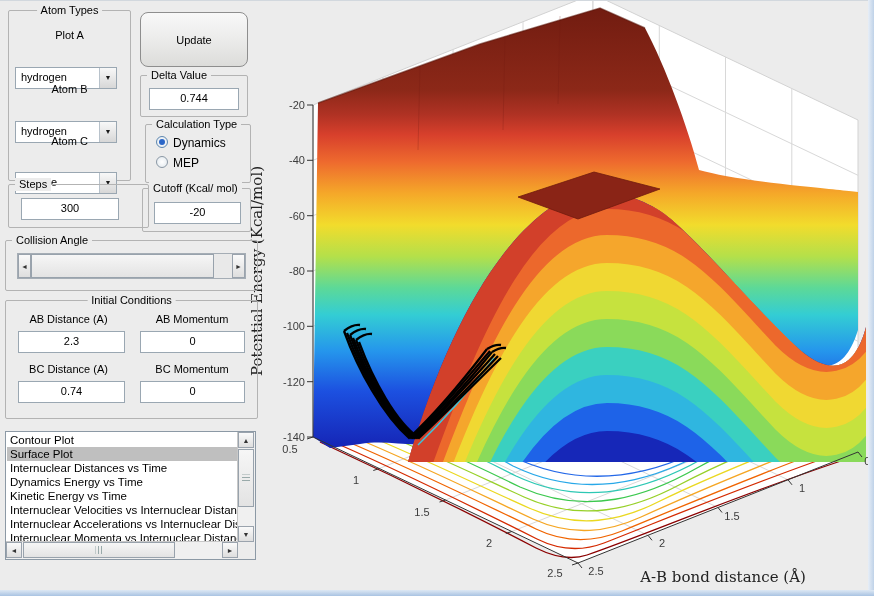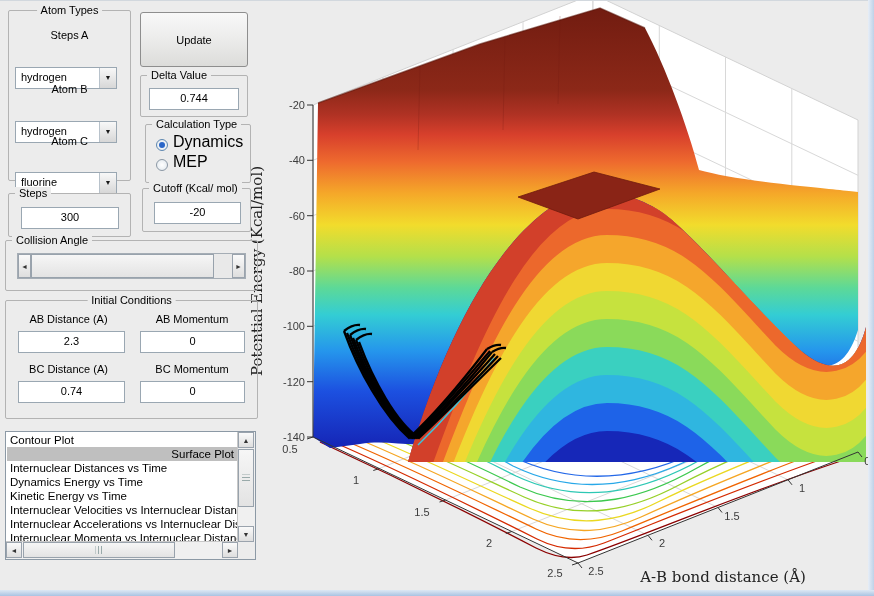--- a/index.html
+++ b/index.html
@@ -15,41 +15,41 @@
   .legend{position:absolute;top:-7px;background:#ececec;padding:0 4px;font-size:11px;line-height:13px;color:#000;white-space:nowrap;}
   .legend.center{left:50%;transform:translateX(-50%);}
   .legend.left{left:6px;}
   .ctl-label{position:absolute;width:100%;text-align:center;font-size:11px;color:#000;}
   .tfield{position:absolute;background:#fff;border:1px solid #9aa7b2;text-align:center;
           font-size:11px;line-height:18px;color:#000;}
   .combo{position:absolute;height:20px;background:#fff;border:1px solid #9aa7b2;font-size:11px;line-height:18px;padding-left:5px;color:#000;margin-top:20px;}
   .combo-btn{position:absolute;right:0;top:0;width:16px;height:100%;border-left:1px solid #b8c2cb;
              background:linear-gradient(#f8f8f8,#d7d7d7);display:flex;align-items:center;justify-content:center;
              font-size:7px;color:#1a1a1a;}
-  .button{position:absolute;border:1px solid #8e8e8e;border-radius:3px;
+  .button{position:absolute;border:1px solid #8e8e8e;border-radius:8px;
           background:linear-gradient(#f8f8f8,#ededec 45%,#dcdcda);
           font-size:11px;color:#000;display:flex;align-items:center;justify-content:center;}
-  .radio-row{position:absolute;left:10px;height:15px;display:flex;align-items:flex-end;gap:5px;font-size:16px;}
+  .radio-row{position:absolute;left:10px;height:15px;display:flex;align-items:flex-start;gap:5px;font-size:12px;}
   .radio{width:12px;height:12px;border-radius:50%;border:1px solid #8b98a5;background:radial-gradient(#ffffff,#dfe6ec);box-sizing:border-box;}
   .radio.checked{border-color:#5e87b0;}
   .radio.checked::after{content:"";display:block;width:6px;height:6px;margin:2px;border-radius:50%;background:#2a66c8;}
   
   .track{position:absolute;background:#e9e9e9;border:1px solid #a5adb5;box-sizing:border-box;}
   .sbtn{position:absolute;background:linear-gradient(#fafafa,#dedede);border:1px solid #9aa3ad;box-sizing:border-box;
         display:flex;align-items:center;justify-content:center;font-size:7px;color:#333;}
   .thumb{position:absolute;background:linear-gradient(#f6f6f6,#e3e3e3);border:1px solid #98a2ac;box-sizing:border-box;}
   .grip-v{position:absolute;left:50%;top:50%;width:8px;height:7px;transform:translate(-50%,-50%);
           background:repeating-linear-gradient(#9aa 0 1px,transparent 1px 3px);}
   .grip-h{position:absolute;left:50%;top:50%;width:7px;height:8px;transform:translate(-50%,-50%);
           background:repeating-linear-gradient(90deg,#9aa 0 1px,transparent 1px 3px);}
   
   .listbox{position:absolute;background:#fff;border:1px solid #8c99a5;box-sizing:border-box;}
   .lrows{position:absolute;left:1px;top:1px;right:18px;bottom:18px;overflow:hidden;}
   .lrow{height:14px;font-size:11.5px;line-height:14px;padding:0 3px;white-space:nowrap;overflow:hidden;color:#000;}
-  .lrow.selected{background:#bfbfbf;text-align:right;}
+  .lrow.selected{background:#bfbfbf;}
   .vscroll{position:absolute;top:0;right:0;width:17px;bottom:17px;background:#f0f0f0;border-left:1px solid #c8c8c8;}
   .hscroll{position:absolute;left:0;right:17px;bottom:0;height:17px;background:#f0f0f0;border-top:1px solid #c8c8c8;}
   .corner{position:absolute;right:0;bottom:0;width:17px;height:17px;background:#ececec;}
   .tick{font-size:11px;fill:#3c3c3c;font-family:"Liberation Sans","DejaVu Sans",sans-serif;}
   .serif{font-size:15px;fill:#222;font-family:"DejaVu Serif","Liberation Serif",serif;}
 </style>
 </head>
 <body>
 
 <div id="win">
@@ -227,21 +227,21 @@
       <text class="tick" x="802" y="492">1</text>
       <text class="tick" x="872" y="465">0.5</text>
     </g>
 
     <text class="serif" text-anchor="middle" transform="rotate(-90 262 271)" x="262" y="271">Potential Energy (Kcal/mol)</text>
     <text class="serif" text-anchor="middle" x="723" y="582">A-B bond distance (Å)</text>
   </svg>
 
   <div class="group" style="left:8px;top:10px;width:121px;height:169px;">
     <span class="legend center">Atom Types</span>
-    <div class="ctl-label" style="top:18px;">Steps A</div>
+    <div class="ctl-label" style="top:18px;">Plot A</div>
     <div class="combo" style="left:6px;top:36px;width:95px;">
       <span>hydrogen</span>
       <span class="combo-btn">▼</span>
     </div>
     <div class="ctl-label" style="top:72px;">Atom B</div>
     <div class="combo" style="left:6px;top:90px;width:95px;">
       <span>hydrogen</span>
       <span class="combo-btn">▼</span>
     </div>
     <div class="ctl-label" style="top:124px;">Atom C</div>
@@ -267,21 +267,21 @@
     <div class="radio-row" style="top:11px;">
       <span class="radio checked"></span>
       <span>Dynamics</span>
     </div>
     <div class="radio-row" style="top:31px;">
       <span class="radio"></span>
       <span>MEP</span>
     </div>
   </div>
 
-  <div class="group" style="left:8px;top:193px;width:121px;height:42px;">
+  <div class="group" style="left:8px;top:184px;width:121px;height:42px;padding-left:18px;">
     <span class="legend left">Steps</span>
     <div class="tfield" style="left:12px;top:13px;width:96px;height:20px;">
       <span>300</span>
     </div>
   </div>
 
   <div class="group" style="left:142px;top:188px;width:107px;height:42px;">
     <span class="legend left">Cutoff (Kcal/ mol)</span>
     <div class="tfield" style="left:11px;top:13px;width:85px;height:20px;">
       <span>-20</span>

